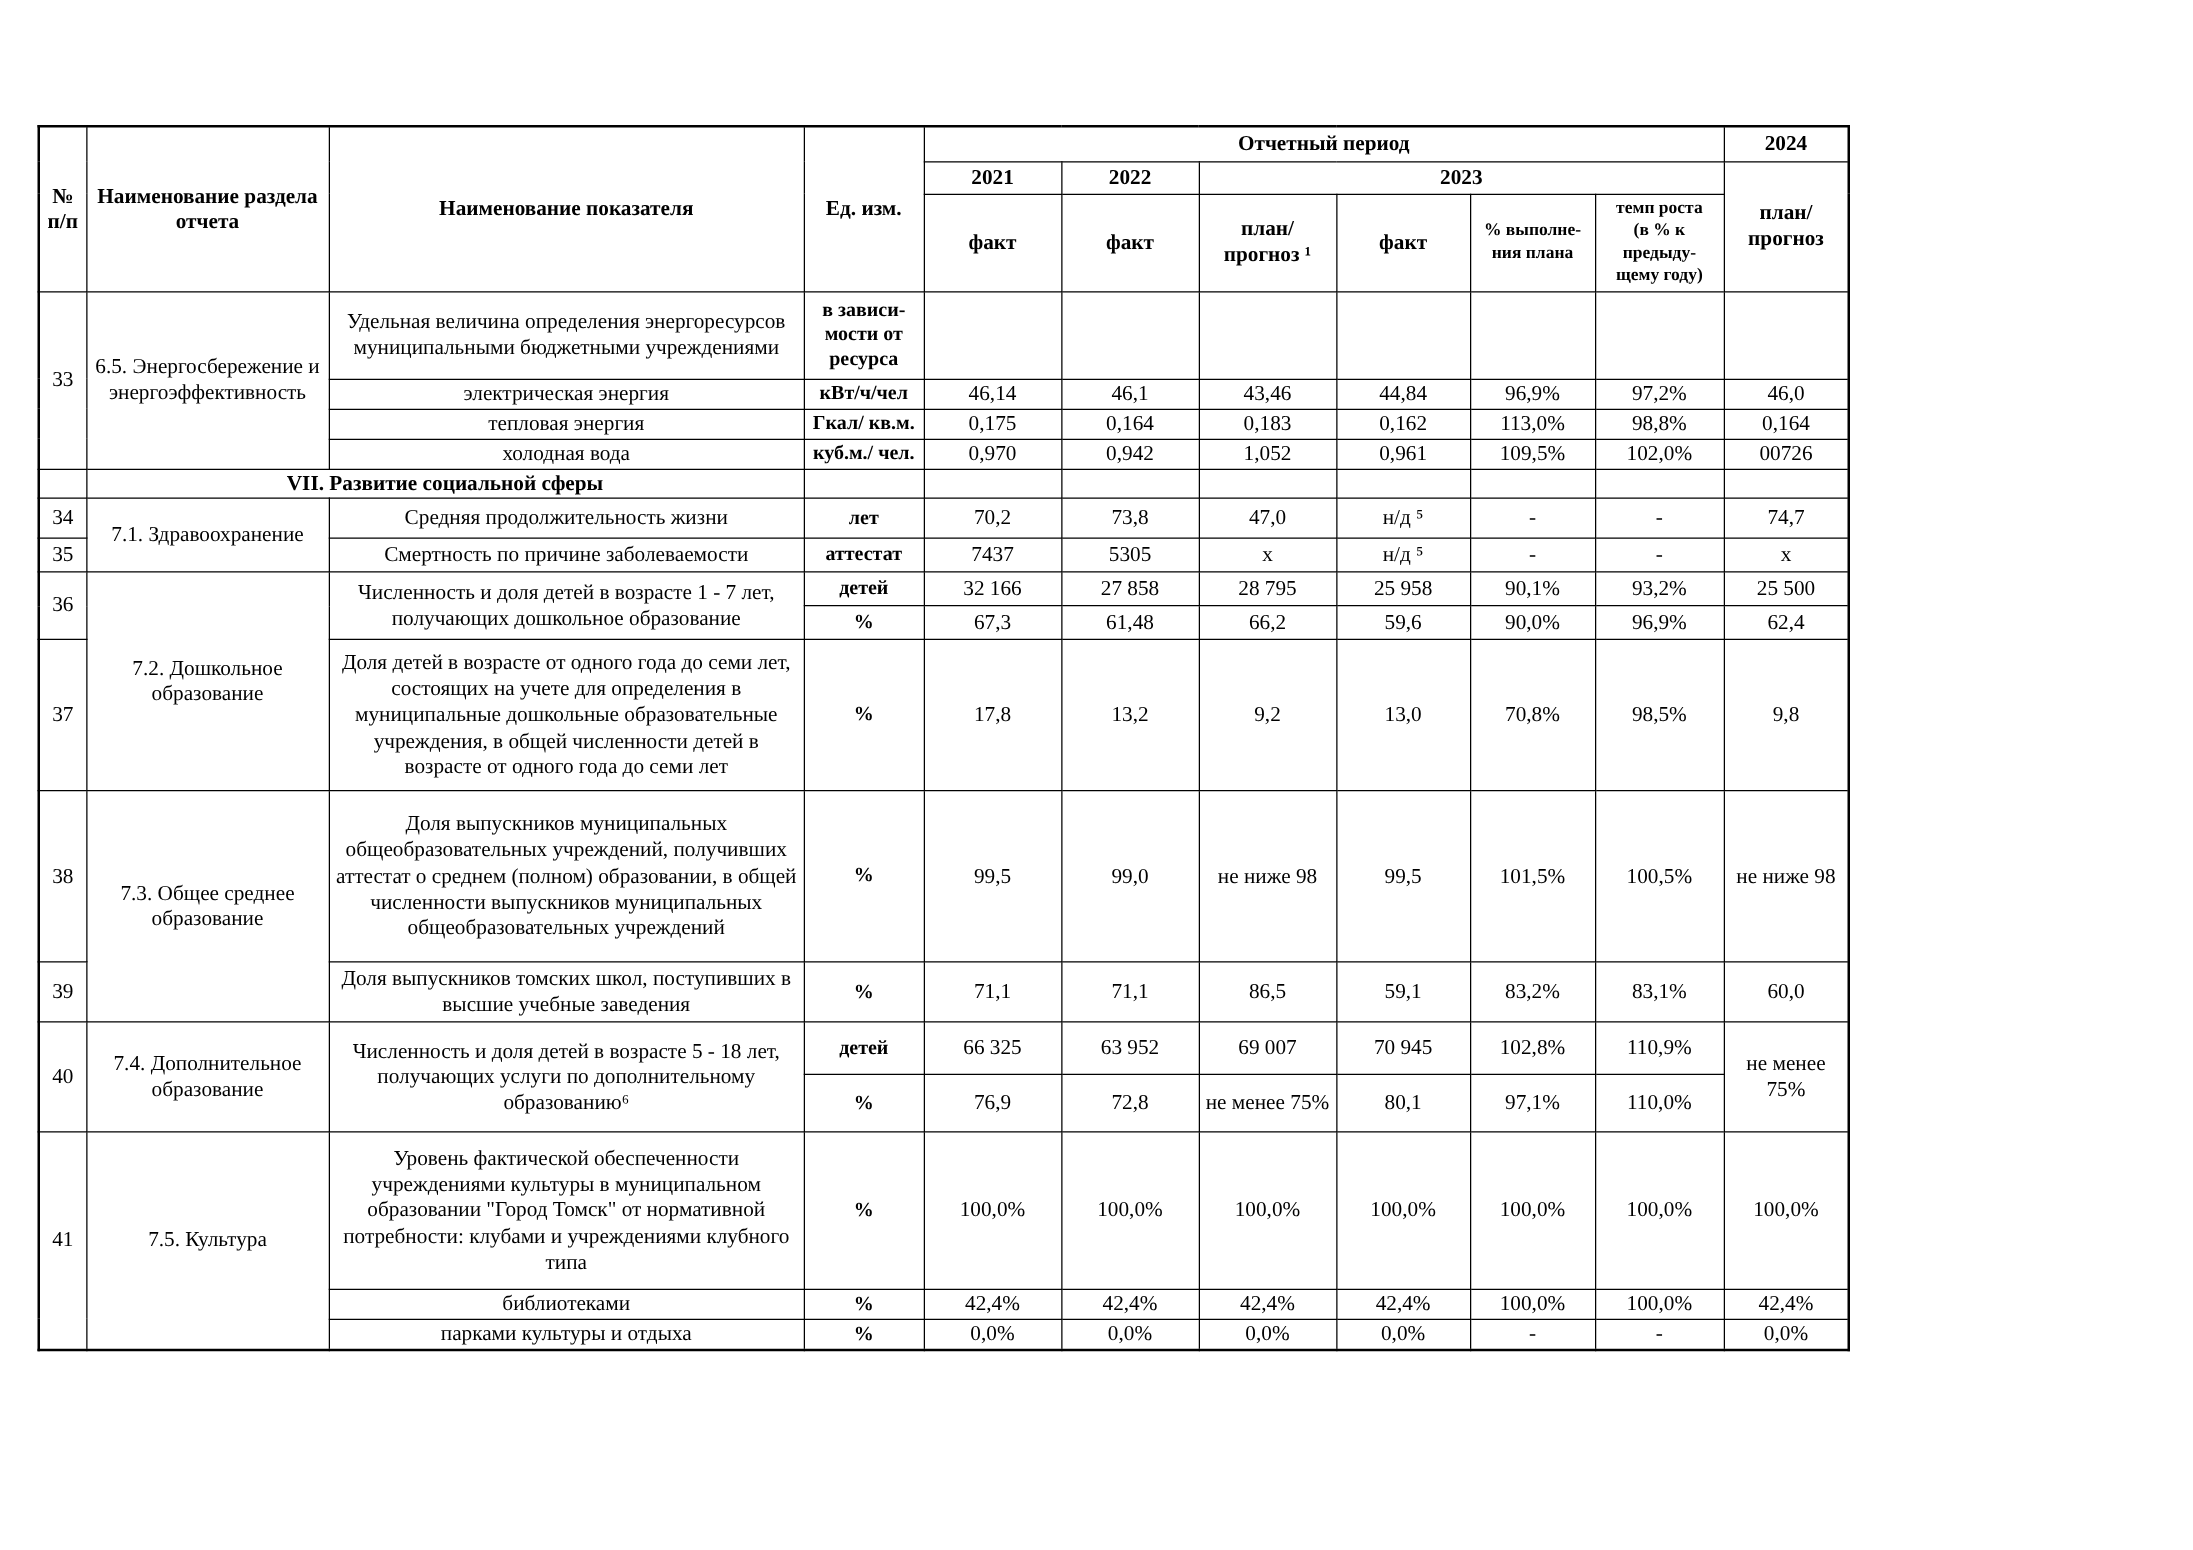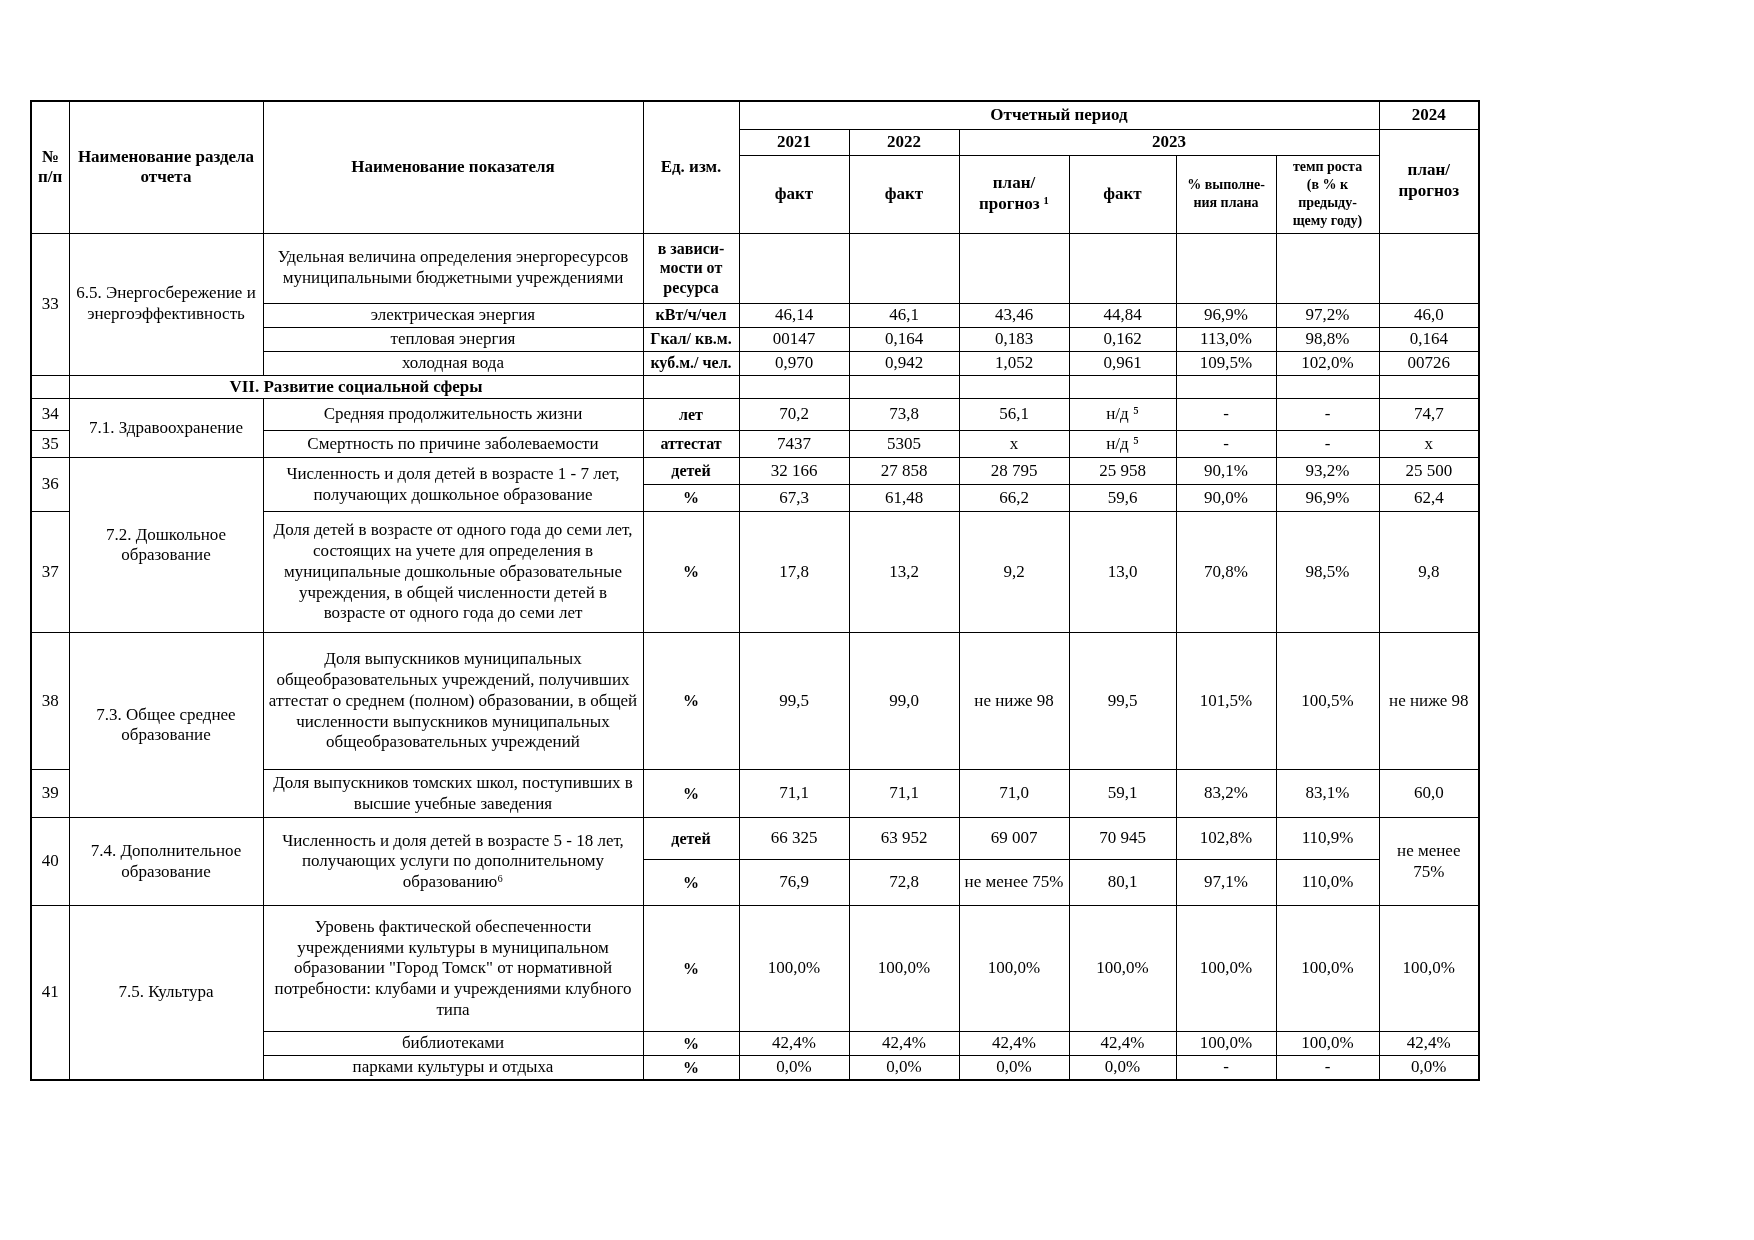--- a/index.html
+++ b/index.html
@@ -111,21 +111,21 @@
         <td>46,1</td>
         <td>43,46</td>
         <td>44,84</td>
         <td>96,9%</td>
         <td>97,2%</td>
         <td>46,0</td>
       </tr>
       <tr style="height:24px">
         <td class="left">тепловая энергия</td>
         <td class="unit">Гкал/ кв.м.</td>
-        <td>00147</td>
+        <td>0,175</td>
         <td>0,164</td>
         <td>0,183</td>
         <td>0,162</td>
         <td>113,0%</td>
         <td>98,8%</td>
         <td>0,164</td>
       </tr>
       <tr style="height:24px">
         <td class="left">холодная вода</td>
         <td class="unit">куб.м./ чел.</td>
@@ -151,21 +151,21 @@
         <td></td>
       </tr>
 
       <tr style="height:32px">
         <td class="top">34</td>
         <td class="left top" rowspan="2">7.1. Здравоохранение</td>
         <td class="left">Средняя продолжительность жизни</td>
         <td class="unit">лет</td>
         <td>70,2</td>
         <td>73,8</td>
-        <td>56,1</td>
+        <td>47,0</td>
         <td>н/д ⁵</td>
         <td>-</td>
         <td>-</td>
         <td>74,7</td>
       </tr>
       <tr style="height:27px">
         <td class="top">35</td>
         <td class="left">Смертность по причине заболеваемости</td>
         <td class="unit">аттестат</td>
         <td>7437</td>
@@ -225,21 +225,21 @@
         <td>101,5%</td>
         <td>100,5%</td>
         <td>не ниже 98</td>
       </tr>
       <tr style="height:48px">
         <td class="top">39</td>
         <td class="left">Доля выпускников томских школ, поступивших в высшие учебные заведения</td>
         <td class="unit">%</td>
         <td>71,1</td>
         <td>71,1</td>
-        <td>71,0</td>
+        <td>86,5</td>
         <td>59,1</td>
         <td>83,2%</td>
         <td>83,1%</td>
         <td>60,0</td>
       </tr>
 
       <tr style="height:42px">
         <td class="top" rowspan="2">40</td>
         <td class="left top" rowspan="2">7.4. Дополнительное образование</td>
         <td class="left" rowspan="2">Численность и доля детей в возрасте 5 - 18 лет, получающих услуги по дополнительному образованию⁶</td>

